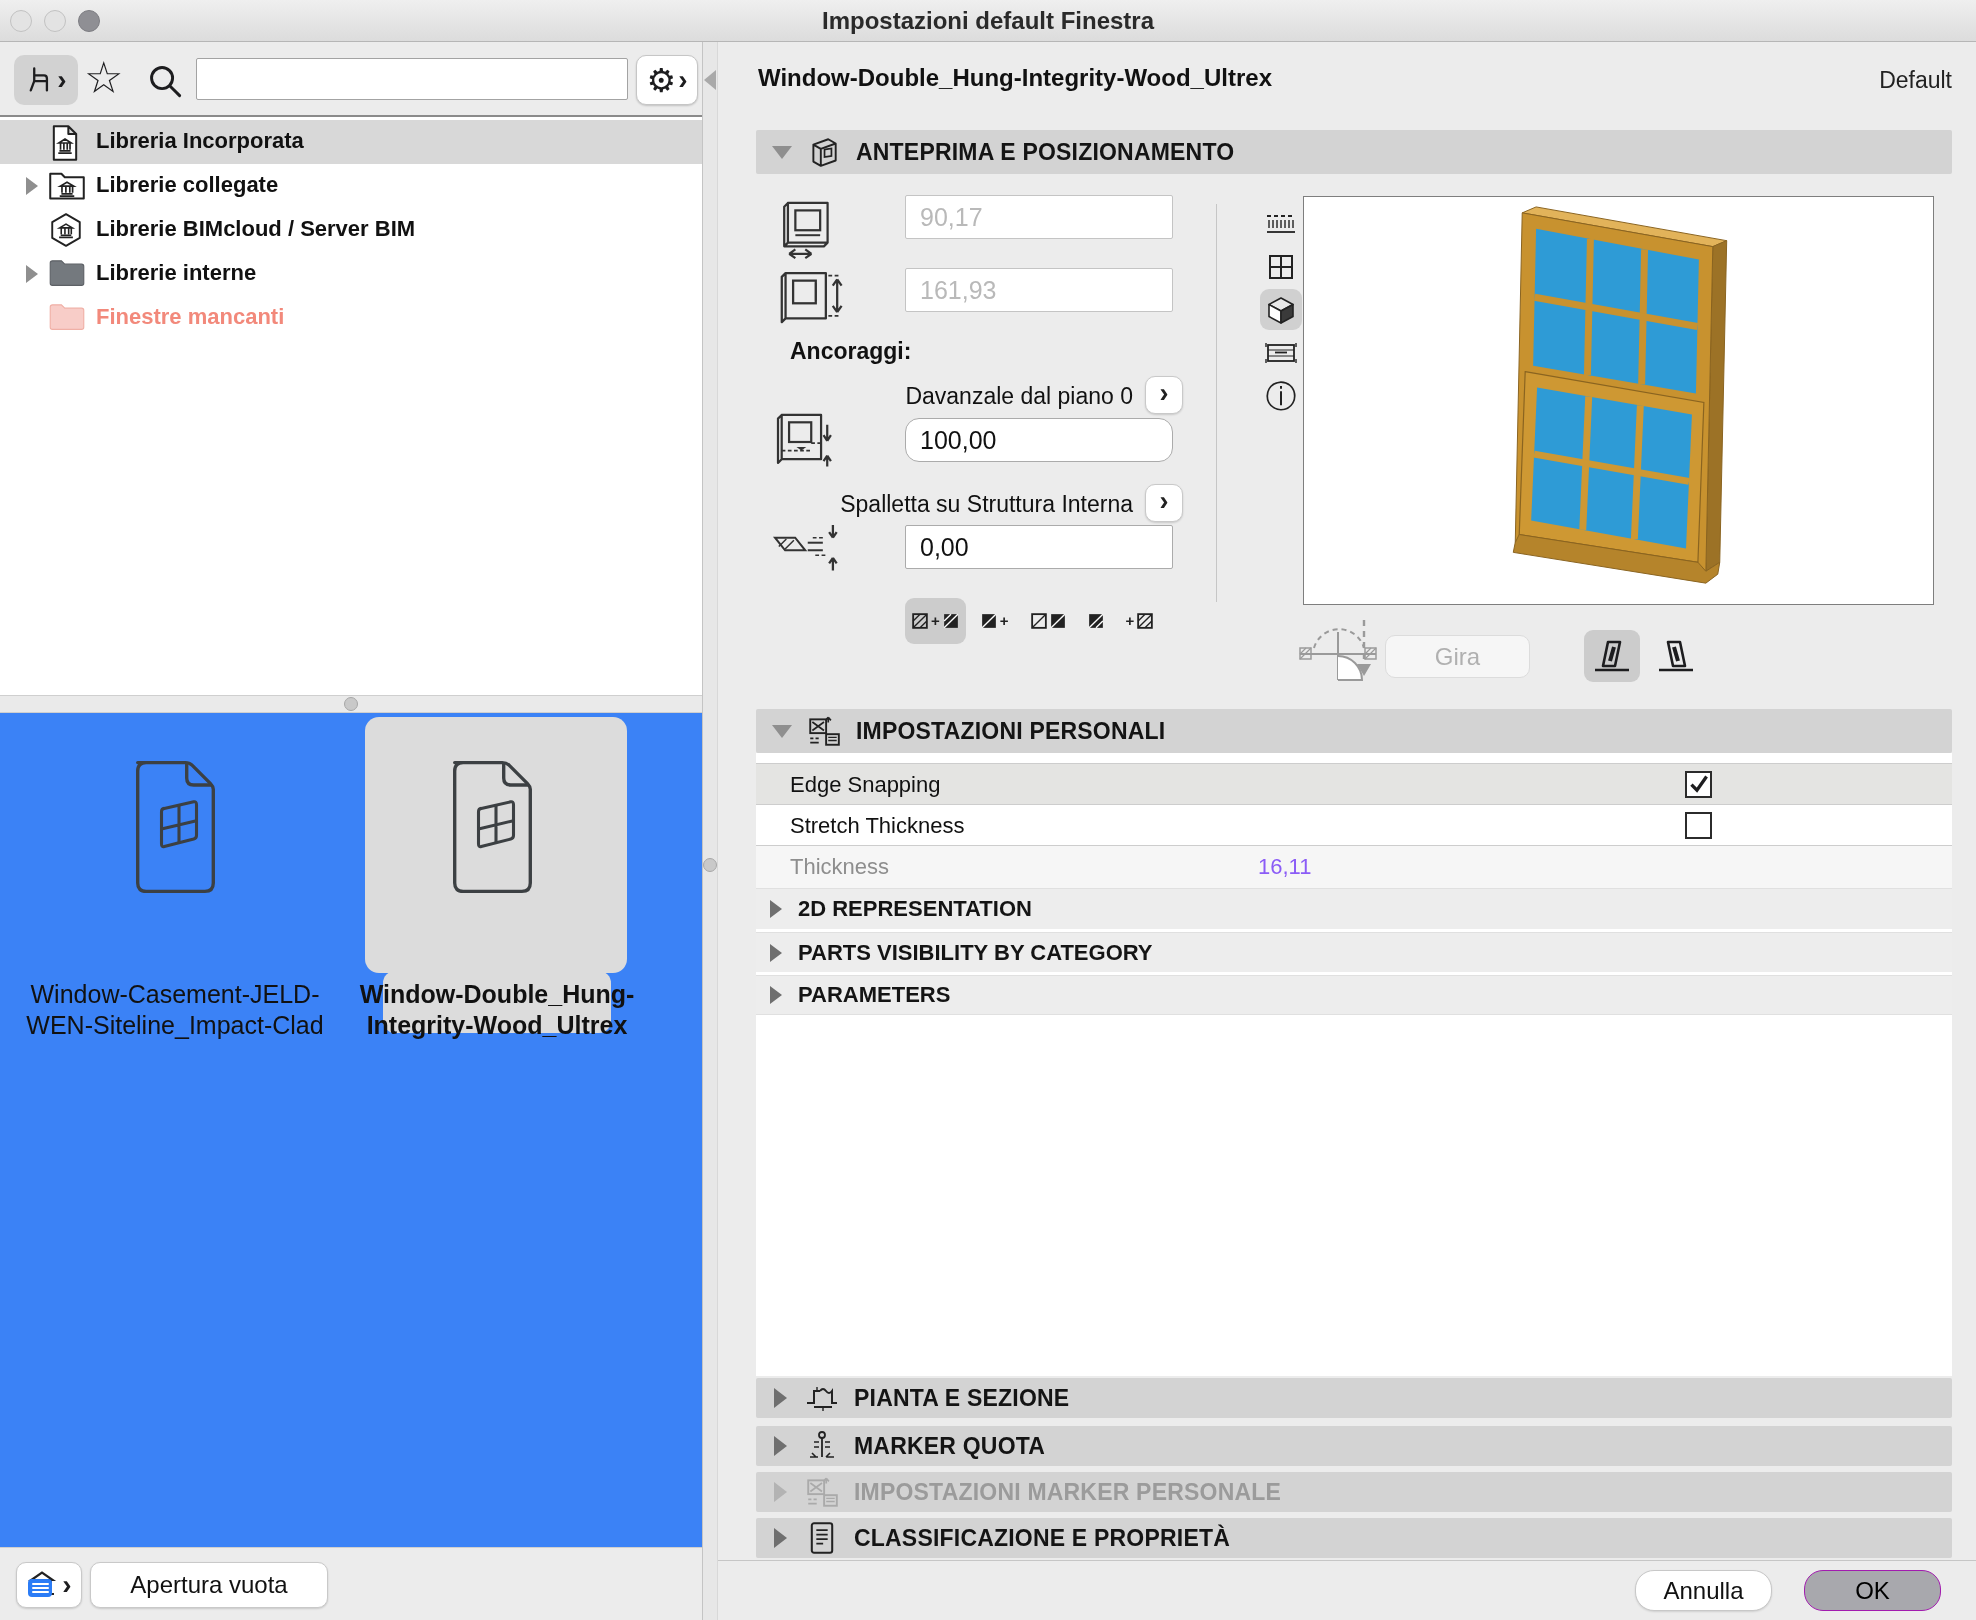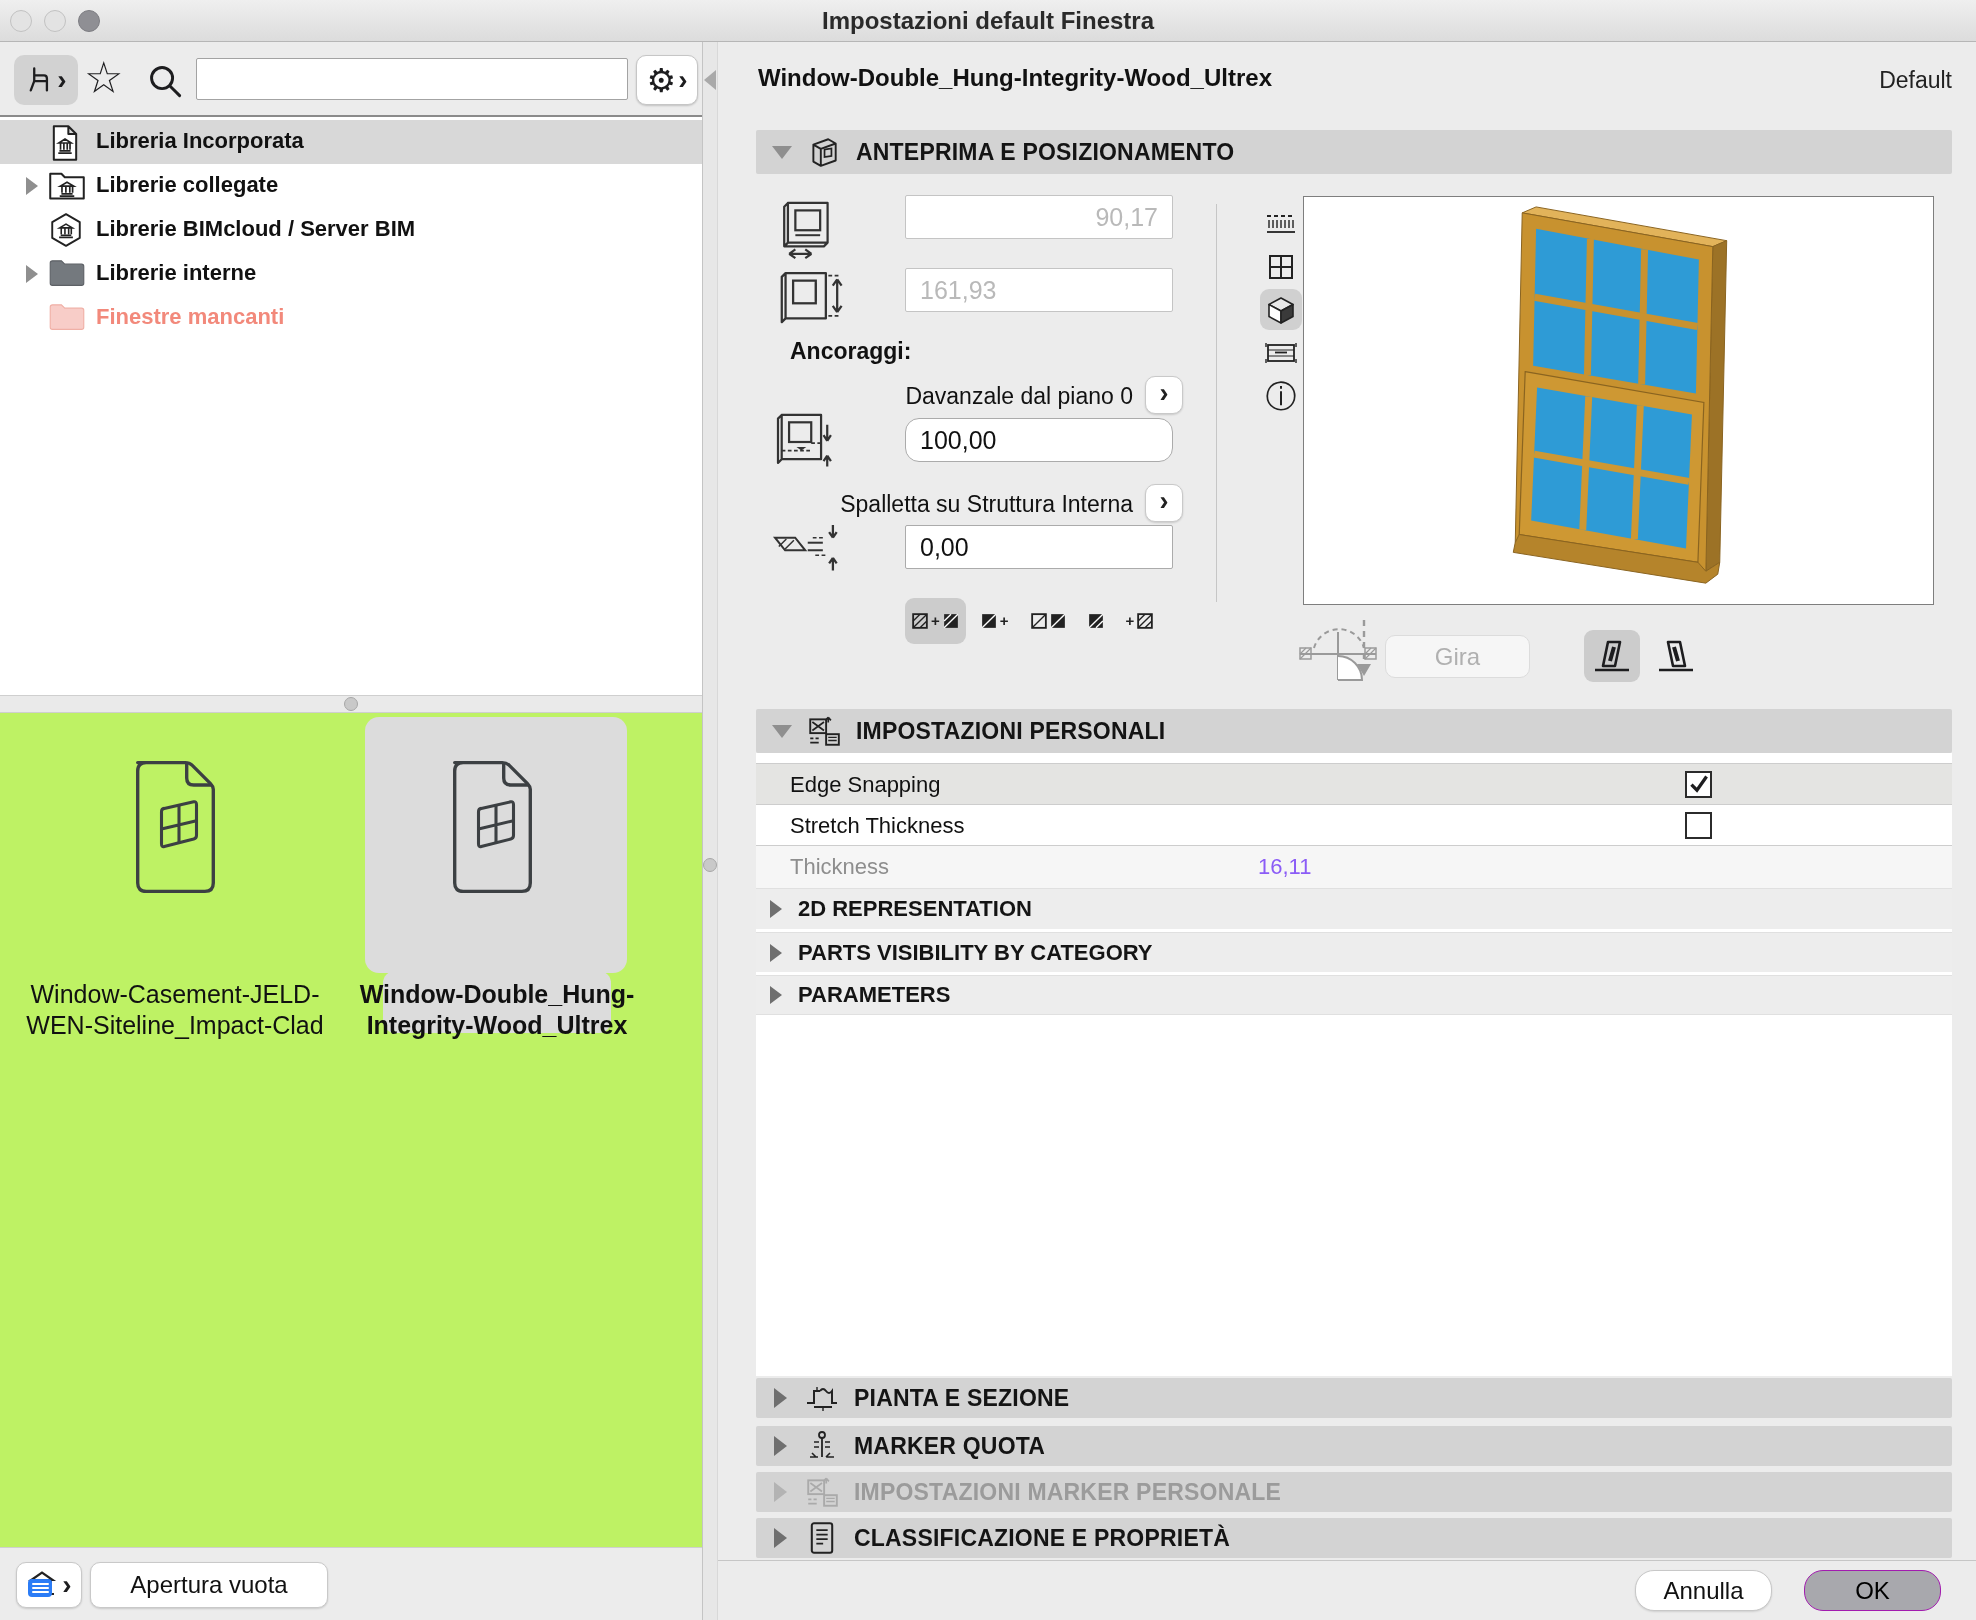--- a/index.html
+++ b/index.html
@@ -35,21 +35,21 @@
   .trow{position:absolute;left:0;width:702px;height:44px;text-align:center;}
   .trow.sel{background:#d8d8d8;}
   .tri-r{width:0;height:0;border-top:9px solid transparent;border-bottom:9px solid transparent;border-left:12px solid #8f8f8f;position:absolute;left:26px;top:13px;}
   .ticon{position:absolute;left:48px;top:4px;width:38px;height:36px;}
   .tlabel{position:absolute;left:96px;top:8px;font-size:22px;font-weight:700;color:#111;}
   .tlabel.missing{color:#f2897b;}
 
   .hsplit{position:absolute;left:0;top:653px;width:702px;height:18px;background:#eaeaea;border-top:1px solid #cfcfcf;border-bottom:1px solid #cfcfcf;}
   .dot{width:14px;height:14px;border-radius:50%;background:#c9c9c9;border:1px solid #a8a8a8;position:absolute;}
 
-  .filearea{position:absolute;left:0;top:671px;width:702px;height:834px;background:#bef264;}
+  .filearea{position:absolute;left:0;top:671px;width:702px;height:834px;background:#3b82f6;}
   .tilebg{position:absolute;left:365px;top:4px;width:262px;height:256px;background:#dcdcdc;border-radius:14px;}
   .labelchip{position:absolute;left:383px;top:258px;width:228px;height:62px;background:#dcdcdc;border-radius:12px;}
   .filelabel{position:absolute;width:300px;text-align:center;font-size:25px;line-height:31px;color:#111;}
   .fl1{left:25px;top:266px;}
   .fl2{left:347px;top:266px;font-weight:700;}
 
   .leftfooter{position:absolute;left:0;top:1505px;width:702px;height:73px;background:#ececec;border-top:1px solid #cfcfcf;}
   .libbtn{left:16px;top:14px;width:66px;height:46px;background:#fff;border:1px solid #c9c9c9;box-shadow:0 1px 2px rgba(0,0,0,.15);}
   .aperturabtn{left:90px;top:14px;width:238px;height:46px;background:#fff;border:1px solid #c9c9c9;box-shadow:0 1px 2px rgba(0,0,0,.15);
     font-size:24px;color:#111;}
@@ -281,21 +281,21 @@
     </div>
 
     <span class="fieldicon" style="left:60px;top:156px;">
       <svg width="62" height="62" viewBox="0 0 50 50">
           <path d="M8 4 H40 V36 H8 Z M8 4 L5 7 V39 L8 36 M5 39 H37 L40 36" fill="none" stroke="#333" stroke-width="1.8" stroke-linejoin="round"></path>
           <rect x="14" y="10" width="20" height="16" fill="none" stroke="#333" stroke-width="1.8"></rect>
           <path d="M14 30 H34" stroke="#333" stroke-width="1.6"></path>
           <path d="M9 45 H27 M9 45 l5 -3.5 M9 45 l5 3.5 M27 45 l-5 -3.5 M27 45 l-5 3.5" fill="none" stroke="#333" stroke-width="1.8"></path>
         </svg>
     </span>
-    <input class="numinput dim" style="left: 187px; top: 153px; text-align: right;" value="90,17">
+    <input class="numinput dim" style="left: 187px; top: 153px;" value="90,17">
 
     <span class="fieldicon" style="left:60px;top:226px;">
       <svg width="68" height="58" viewBox="0 0 54 46">
           <path d="M6 4 H38 V40 H6 Z M6 4 L3 7 V43 L6 40" fill="none" stroke="#333" stroke-width="1.8" stroke-linejoin="round"></path>
           <rect x="12" y="10" width="18" height="18" fill="none" stroke="#333" stroke-width="1.8"></rect>
           <path d="M30 12 v14" stroke="#333" stroke-width="1.4"></path>
           <path d="M40 6 h8 M40 38 h8" stroke="#333" stroke-width="1.4" stroke-dasharray="3 2"></path>
           <path d="M47 9 V35 M47 9 l-3.5 5 M47 9 l3.5 5 M47 35 l-3.5 -5 M47 35 l3.5 -5" fill="none" stroke="#333" stroke-width="1.8"></path>
         </svg>
     </span>

